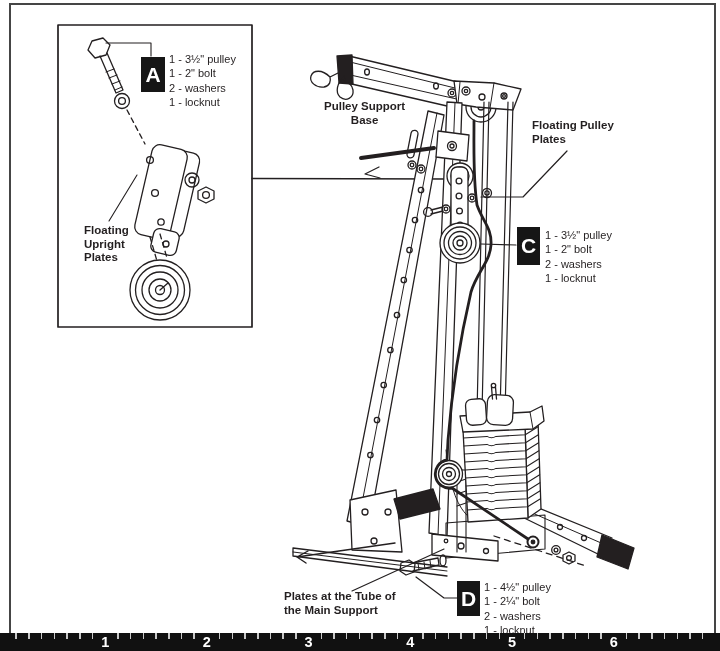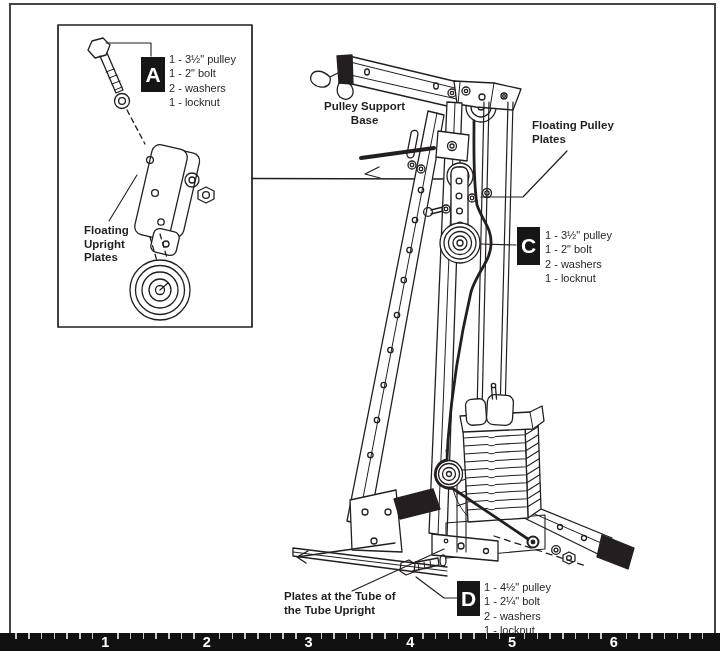--- a/index.html
+++ b/index.html
@@ -297,21 +297,21 @@
   <div id="badge-c" class="abs badge">C</div>
   <div class="abs parts" style="left:545px;top:228px;">
     <div>1 - 3½" pulley</div>
     <div>1 - 2" bolt</div>
     <div>2 - washers</div>
     <div>1 - locknut</div>
   </div>
 
   <div class="abs lbl" style="left:284px;top:590px;">
     <div>Plates at the Tube of</div>
-    <div>the Tube Upright</div>
+    <div>the Main Support</div>
   </div>
 
   <div id="badge-d" class="abs badge">D</div>
   <div class="abs parts" style="left:484px;top:580px;">
     <div>1 - 4½" pulley</div>
     <div>1 - 2¼" bolt</div>
     <div>2 - washers</div>
     <div>1 - locknut</div>
   </div>
 

